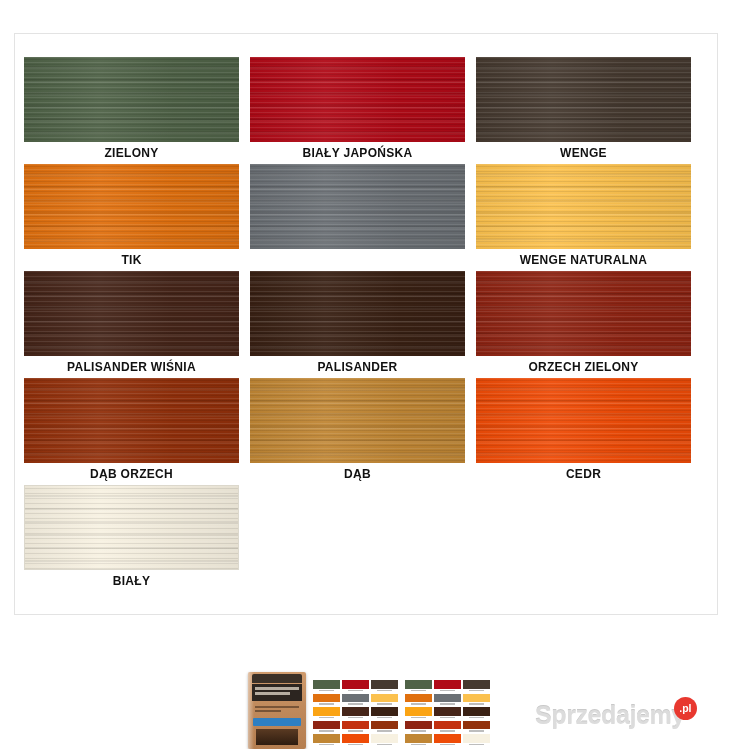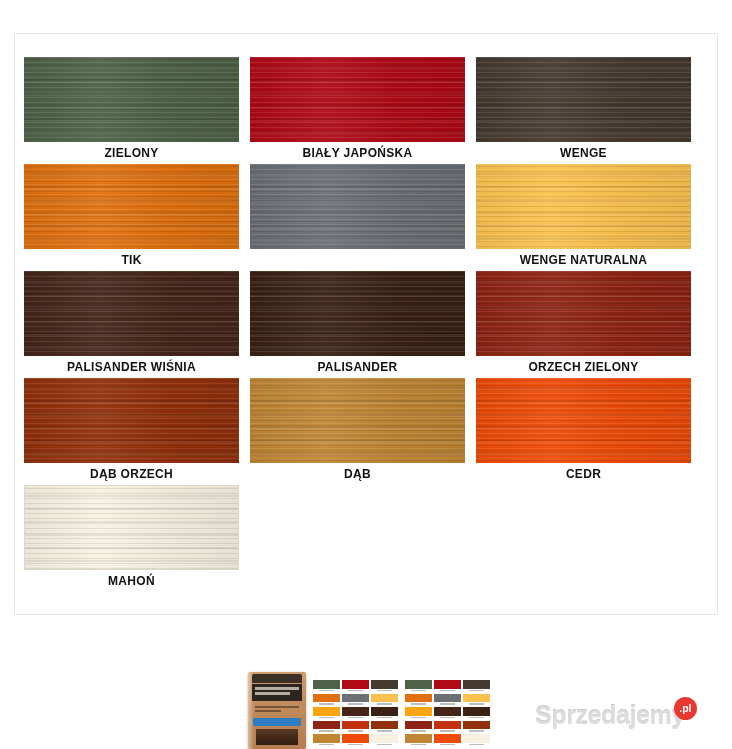--- a/index.html
+++ b/index.html
@@ -238,21 +238,21 @@
       <div class="swatch-cell">
         <div class="swatch-chip" style="background-color: rgb(192, 134, 52);"></div>
         <div class="swatch-label">DĄB</div>
       </div>
       <div class="swatch-cell">
         <div class="swatch-chip" style="background-color: rgb(238, 75, 7);"></div>
         <div class="swatch-label">CEDR</div>
       </div>
       <div class="swatch-cell">
         <div class="swatch-chip pale" style="background-color: rgb(247, 241, 225);"></div>
-        <div class="swatch-label">MAHOŃ</div>
+        <div class="swatch-label">BIAŁY</div>
       </div>
     </div>
 </div>
 
 <div id="thumb-strip">
 
   <div id="can-thumb">
     <div class="can-edge"></div>
     <div class="can-top"></div>
     <div class="can-band">

